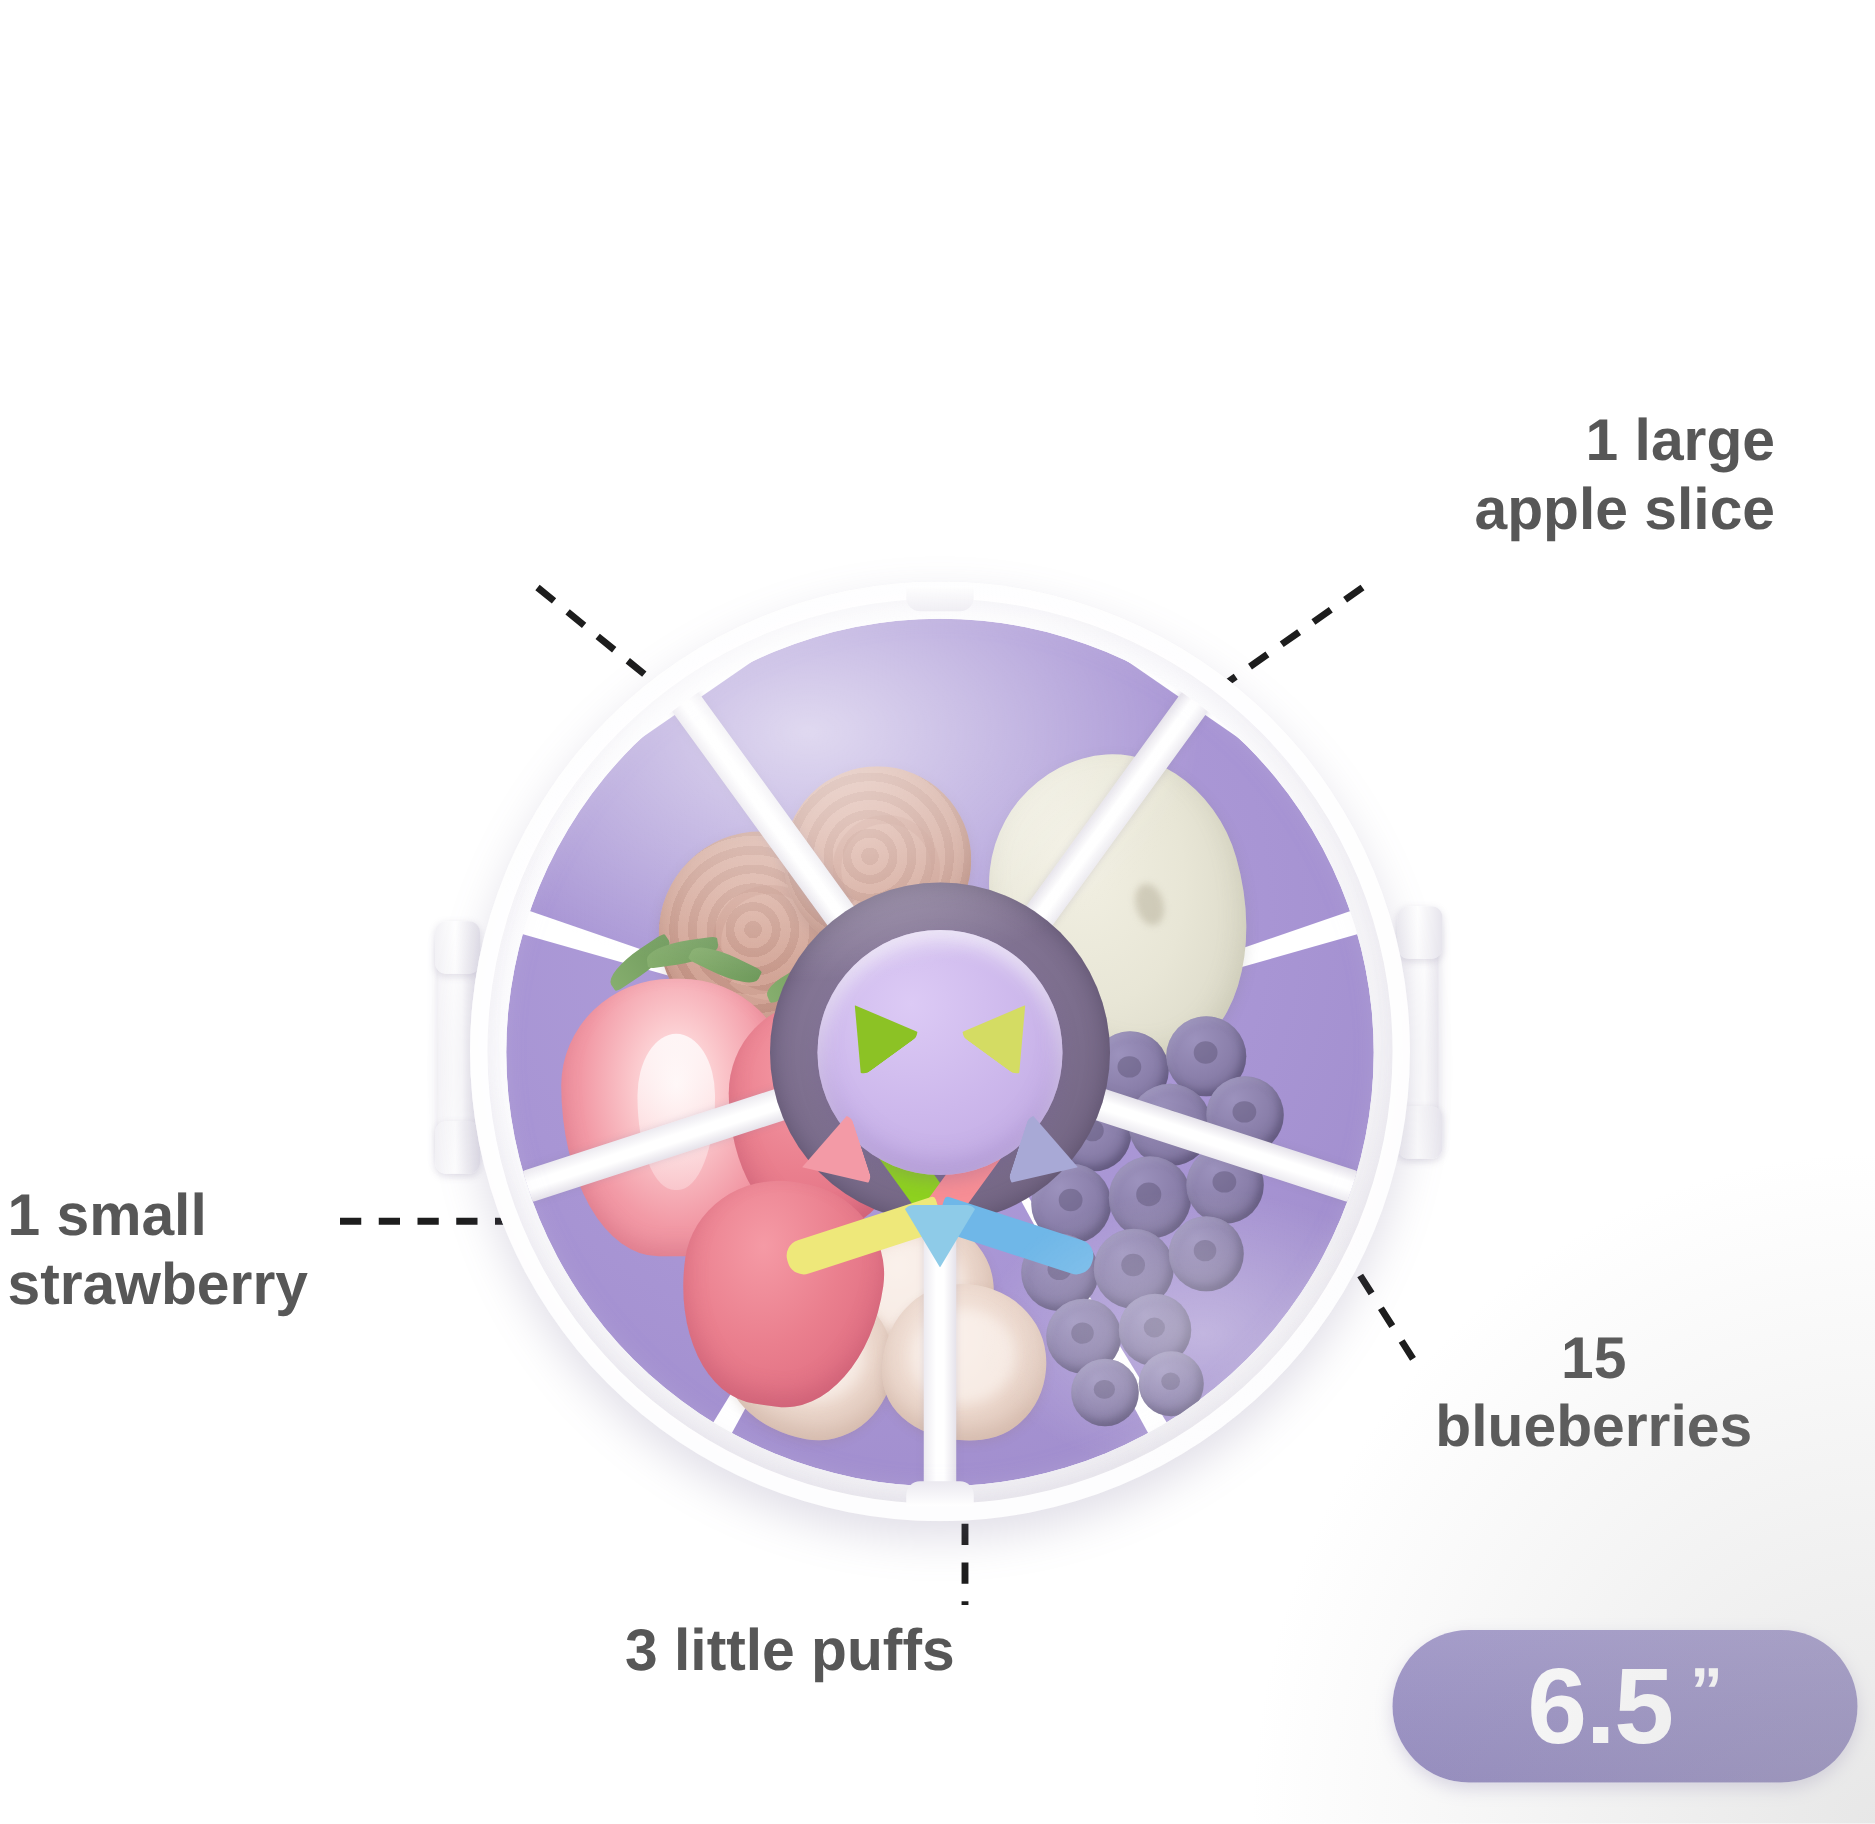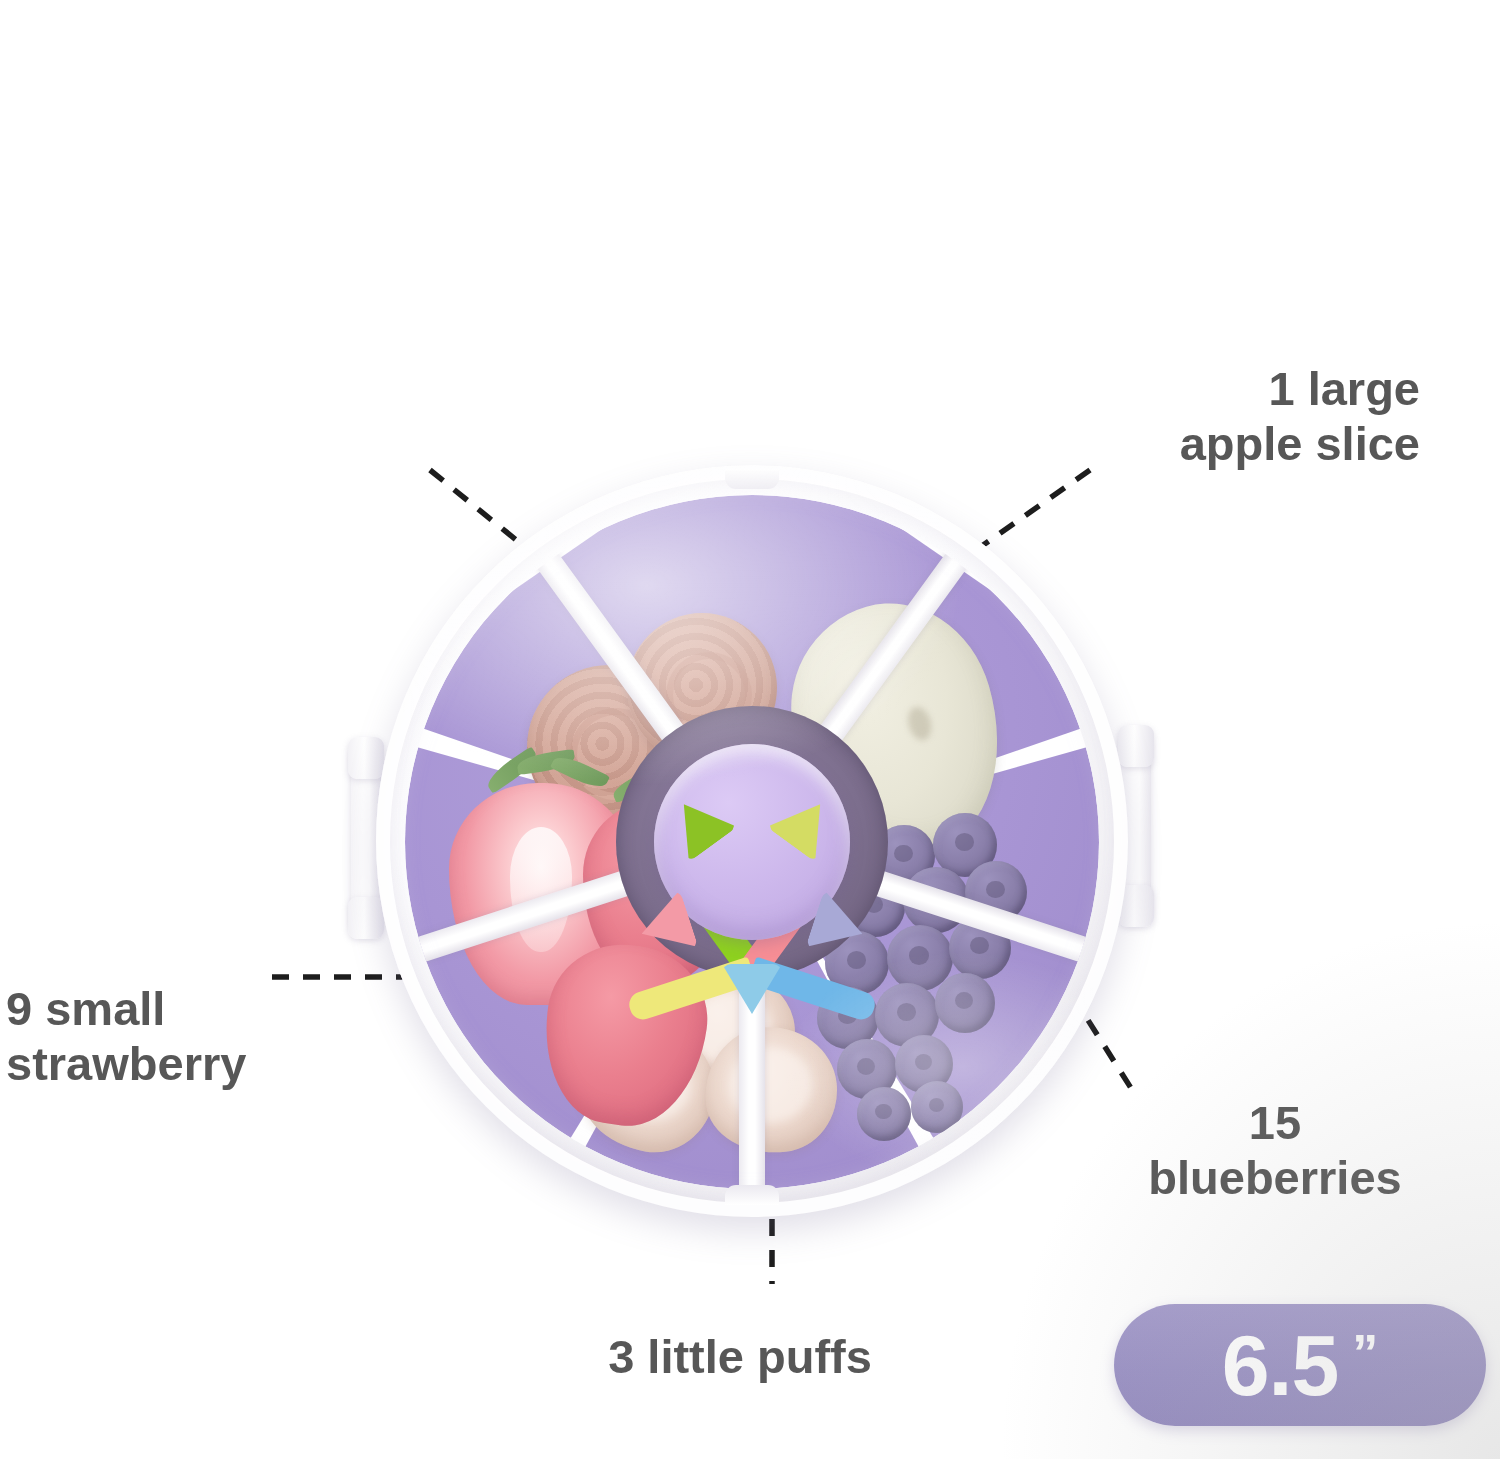--- a/index.html
+++ b/index.html
@@ -36,27 +36,26 @@
 
   
   .label {
     position: absolute;
     color: #575757;
     font-family: "Liberation Sans", sans-serif;
     font-weight: 700;
     font-size: 47px;
     line-height: 1.18;
     white-space: pre-line;
-    margin-top: 37px;
   }
   #label-cookie      { left: 268px;  top: 398px; text-align: left; }
   #label-apple       { left: 1000px; top: 324px; width: 420px; text-align: right; }
   #label-strawberry  { left: 6px;    top: 944px; width: 360px; text-align: left; }
   #label-blueberry   { left: 1060px; top: 1058px; width: 430px; text-align: center; }
-  #label-puffs       { left: 500px;  top: 1292px; width: 480px; text-align: center; }
+  #label-puffs       { left: 500px;  top: 1292px; width: 480px; text-align: left; }
 
   
   .leader { position: absolute; overflow: visible; pointer-events: none; }
   .leader line {
     stroke: #1d1d1d;
     stroke-width: 5.5;
     stroke-dasharray: 17 14;
     stroke-linecap: butt;
     fill: none;
   }
@@ -384,21 +383,21 @@
   </svg>
 
   <div class="dot" style="left:535px; top:552px;"></div>
   <div class="dot" style="left:938px; top:555px;"></div>
   <div class="dot" style="left:428px; top:965px;"></div>
   <div class="dot" style="left:1040px; top:955px;"></div>
   <div class="dot" style="left:760px; top:1102px;"></div>
 
   <div class="label" id="label-apple">1 large
 apple slice</div>
-  <div class="label" id="label-strawberry">9 small
+  <div class="label" id="label-strawberry">1 small
 strawberry</div>
   <div class="label" id="label-blueberry">15
 blueberries</div>
   <div class="label" id="label-puffs">3 little puffs</div>
 
   <div id="spinner-wrap">
 
     <div class="clip" id="clip-left"></div>
     <div class="clip" id="clip-right"></div>
 

